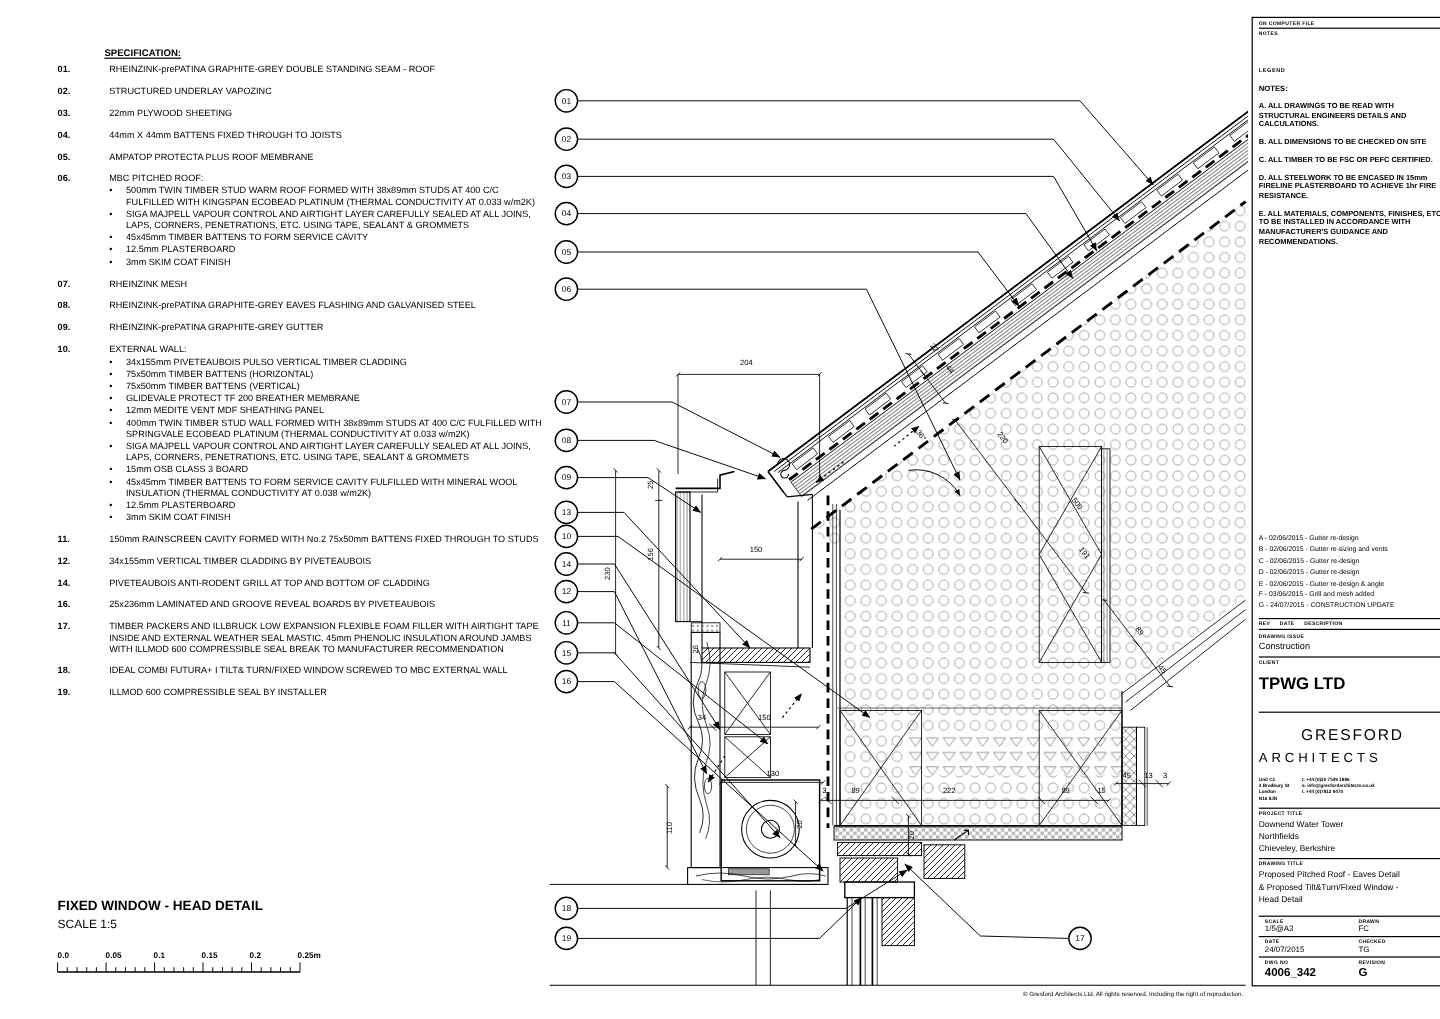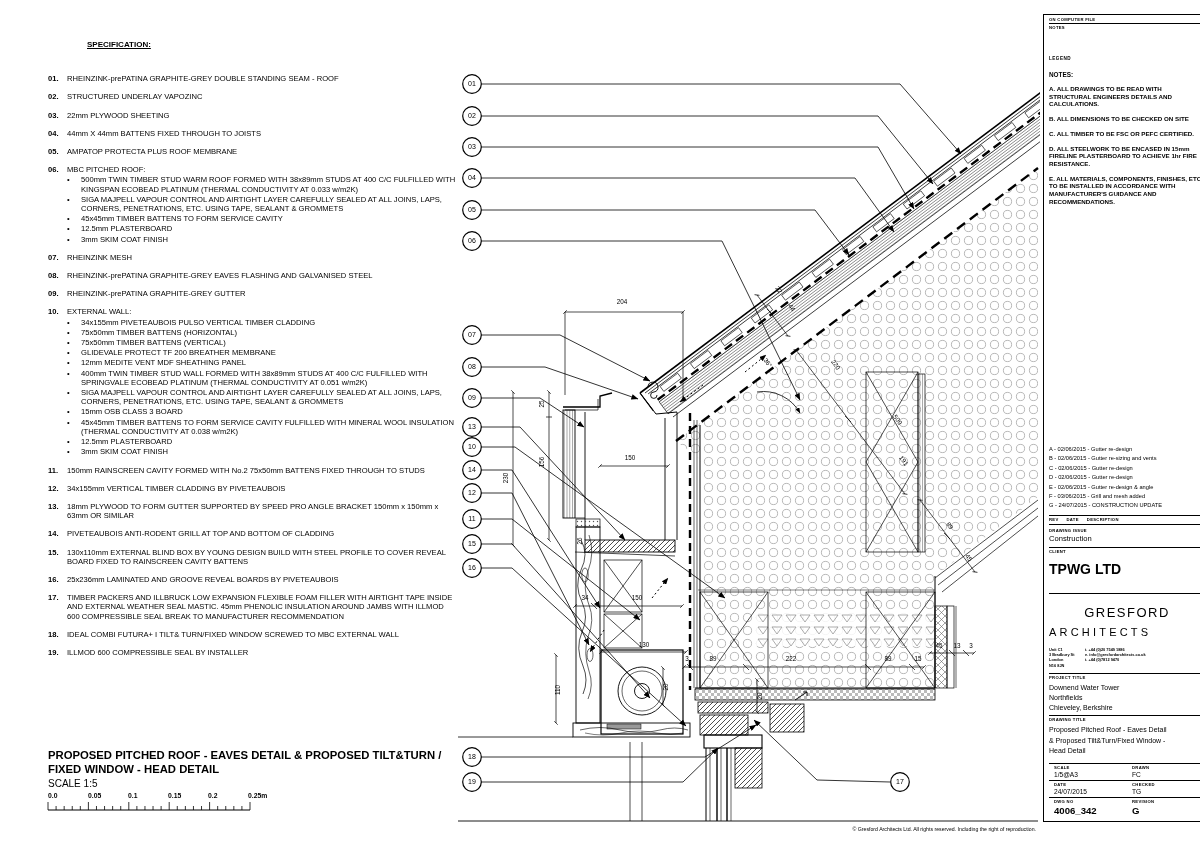--- a/index.html
+++ b/index.html
@@ -1,22 +1,22 @@
 <!DOCTYPE html>
 <html><head>
 <meta charset="utf-8">
 <style>
   html,body{margin:0;padding:0;background:#e8e8e8;}
   .sheet{position:relative;width:1200px;height:849px;background:#ffffff;overflow:hidden;
          font-family:"Liberation Sans",sans-serif;color:#000;}
   svg{position:absolute;left:0;top:0;}
   
   #spec{position:absolute;left:48px;top:40px;width:408px;font-size:7.6px;line-height:9.2px;}
-  #spec .spec-heading{font-weight:bold;text-decoration:underline;margin-bottom:25px;font-size:8px;padding-left:39px;}
-  .spec-item{display:flex;margin-bottom:9px;}
+  #spec .spec-heading{font-weight:bold;text-decoration:underline;margin-bottom:4px;font-size:8px;padding-left:39px;}
+  .spec-item{display:flex;margin-bottom:9px;gap:24px;}
   .spec-item .num{width:19px;flex:none;font-weight:bold;}
   .spec-item .body{flex:1;}
   .spec-b{display:flex;margin-top:1px;}
   .spec-b .dot{width:14px;flex:none;text-align:left;}
   .spec-b .btxt{flex:1;}
   
   #caption{position:absolute;left:48px;top:749px;width:420px;}
   #caption .cap-line{font-size:11.3px;font-weight:bold;line-height:13.5px;}
   #caption .cap-scale{font-size:10px;margin-top:2px;}
   
@@ -504,21 +504,21 @@
             <div class="spec-b">
               <div class="dot">•</div>
               <div class="btxt">GLIDEVALE PROTECT TF 200 BREATHER MEMBRANE</div>
             </div>
             <div class="spec-b">
               <div class="dot">•</div>
               <div class="btxt">12mm MEDITE VENT MDF SHEATHING PANEL</div>
             </div>
             <div class="spec-b">
               <div class="dot">•</div>
-              <div class="btxt">400mm TWIN TIMBER STUD WALL FORMED WITH 38x89mm STUDS AT 400 C/C FULFILLED WITH SPRINGVALE ECOBEAD PLATINUM (THERMAL CONDUCTIVITY AT 0.051 w/m2K)</div>
+              <div class="btxt">400mm TWIN TIMBER STUD WALL FORMED WITH 38x89mm STUDS AT 400 C/C FULFILLED WITH SPRINGVALE ECOBEAD PLATINUM (THERMAL CONDUCTIVITY AT 0.033 w/m2K)</div>
             </div>
             <div class="spec-b">
               <div class="dot">•</div>
               <div class="btxt">SIGA MAJPELL VAPOUR CONTROL AND AIRTIGHT LAYER CAREFULLY SEALED AT ALL JOINS, LAPS, CORNERS, PENETRATIONS, ETC. USING TAPE, SEALANT &amp; GROMMETS</div>
             </div>
             <div class="spec-b">
               <div class="dot">•</div>
               <div class="btxt">15mm OSB CLASS 3 BOARD</div>
             </div>
             <div class="spec-b">
@@ -541,38 +541,26 @@
             <div>150mm RAINSCREEN CAVITY FORMED WITH No.2 75x50mm BATTENS FIXED THROUGH TO STUDS</div>
           </div>
         </div>
         <div class="spec-item">
           <div class="num">12.</div>
           <div class="body">
             <div>34x155mm VERTICAL TIMBER CLADDING BY PIVETEAUBOIS</div>
           </div>
         </div>
         <div class="spec-item">
-          <div class="num">13.</div>
-          <div class="body">
-            <div>18mm PLYWOOD TO FORM GUTTER SUPPORTED BY SPEED PRO ANGLE BRACKET 150mm x 150mm x 63mm OR SIMILAR</div>
-          </div>
-        </div>
-        <div class="spec-item">
           <div class="num">14.</div>
           <div class="body">
             <div>PIVETEAUBOIS ANTI-RODENT GRILL AT TOP AND BOTTOM OF CLADDING</div>
           </div>
         </div>
         <div class="spec-item">
-          <div class="num">15.</div>
-          <div class="body">
-            <div>130x110mm EXTERNAL BLIND BOX  BY YOUNG DESIGN BUILD WITH STEEL PROFILE TO COVER REVEAL BOARD FIXED TO RAINSCREEN CAVITY BATTENS</div>
-          </div>
-        </div>
-        <div class="spec-item">
           <div class="num">16.</div>
           <div class="body">
             <div>25x236mm LAMINATED AND GROOVE REVEAL BOARDS BY PIVETEAUBOIS</div>
           </div>
         </div>
         <div class="spec-item">
           <div class="num">17.</div>
           <div class="body">
             <div>TIMBER PACKERS AND ILLBRUCK LOW EXPANSION FLEXIBLE FOAM FILLER WITH AIRTIGHT TAPE INSIDE AND EXTERNAL WEATHER SEAL MASTIC. 45mm PHENOLIC INSULATION AROUND JAMBS WITH ILLMOD 600 COMPRESSIBLE SEAL BREAK TO MANUFACTURER RECOMMENDATION</div>
           </div>
@@ -586,21 +574,20 @@
         <div class="spec-item">
           <div class="num">19.</div>
           <div class="body">
             <div>ILLMOD 600 COMPRESSIBLE SEAL BY INSTALLER</div>
           </div>
         </div>
       </div>
   </div>
 
   <div id="caption">
-    <div class="cap-line">PROPOSED PITCHED ROOF - EAVES DETAIL &amp; PROPOSED TILT&amp;TURN /</div>
     <div class="cap-line">FIXED WINDOW - HEAD DETAIL</div>
     <div class="cap-scale">SCALE 1:5</div>
   </div>
 
   <div id="titleblock">
     <div class="abs tinylbl" id="tb-oncomp">
       <span>ON COMPUTER FILE</span><span class="plus">+</span>
     </div>
     <div class="abs tinylbl" id="tb-notes-word">NOTES</div>
     <div class="abs" id="tb-legend">LEGEND</div>

